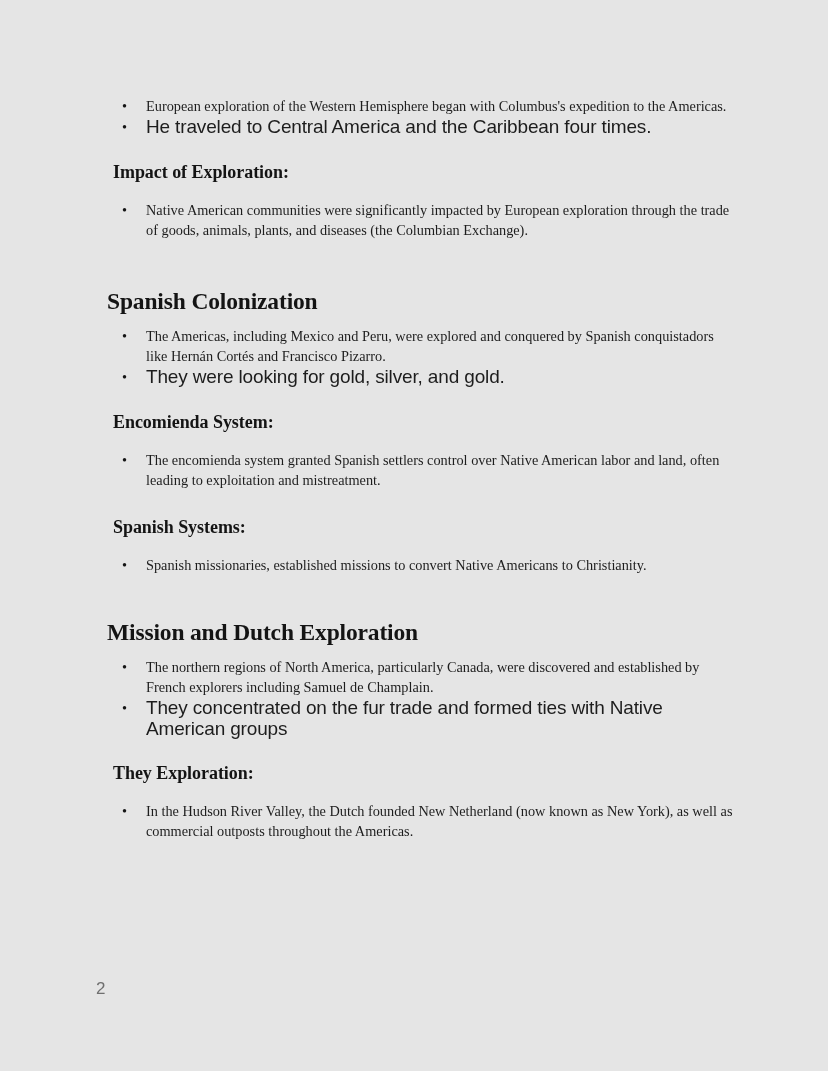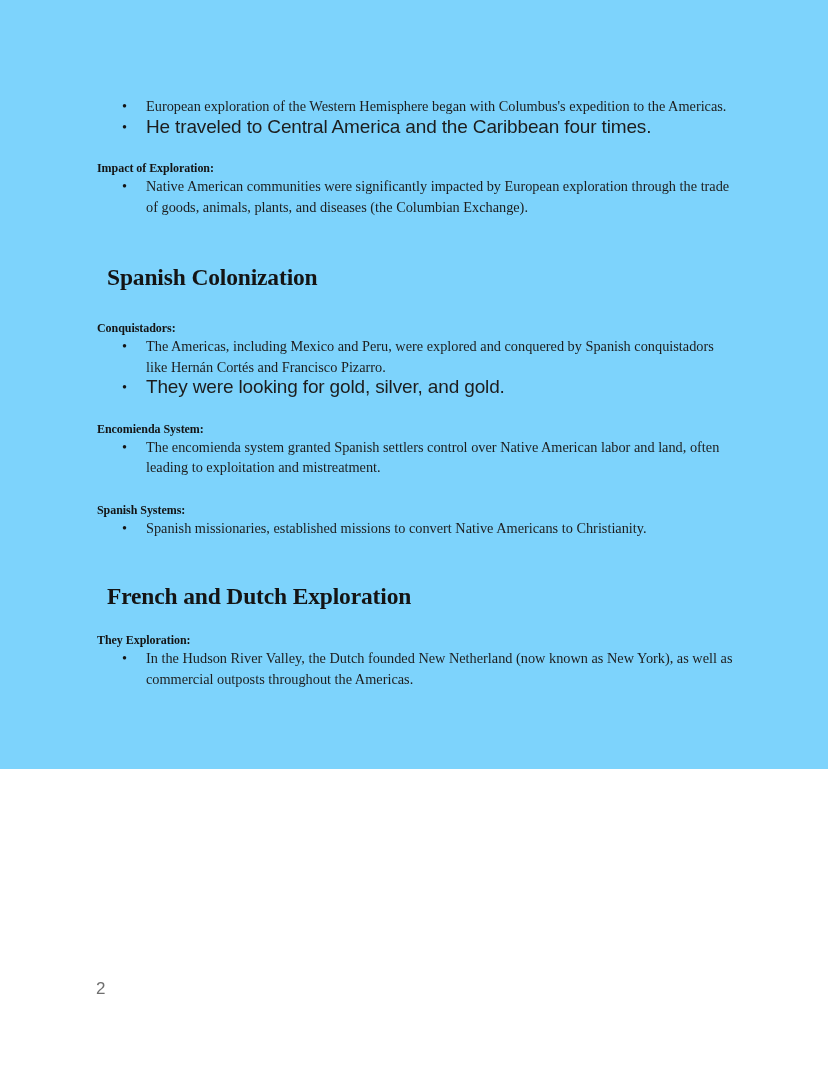--- a/index.html
+++ b/index.html
@@ -12,22 +12,22 @@
     background: #ffffff;
     font-family: "Liberation Serif", "DejaVu Serif", serif;
     color: #1a1a1a;
     -webkit-font-smoothing: antialiased;
     overflow: hidden;
   }
 
   .page {
     position: relative;
     width: 828px;
-    height: 769px;
-    background: #7dd3fc;
+    height: 1071px;
+    background: #e5e5e5;
     box-sizing: border-box;
   }
 
   .content {
     position: absolute;
     left: 97px;
     top: 96px;
     width: 636px;
   }
 
@@ -39,25 +39,25 @@
     line-height: 1.18;
     letter-spacing: -0.15px;
     color: #141414;
     margin: 10px;
     padding: 0;
   }
 
   .h3 {
     font-family: "Liberation Serif", "DejaVu Serif", serif;
     font-weight: bold;
-    font-size: 12px;
+    font-size: 18px;
     line-height: 1.25;
     letter-spacing: -0.05px;
     color: #141414;
-    margin: 0;
+    margin: 16px;
     padding: 0;
   }
 
   
   ul.blist {
     list-style: none;
     margin: 0;
     padding: 0;
   }
 
@@ -134,43 +134,44 @@
     </ul>
 
     <h3 class="h3 blk-sub-impact">Impact of Exploration:</h3>
 
     <ul class="blist blk-list-impact">
       <li>Native American communities were significantly impacted by European exploration through the trade of goods, animals, plants, and diseases (the Columbian Exchange).</li>
     </ul>
 
     <h2 class="h2 blk-h2-spanish">Spanish Colonization</h2>
 
-    <h3 class="h3 blk-sub-conq">Conquistadors:</h3>
 
     <ul class="blist blk-list-conq">
       <li>The Americas, including Mexico and Peru, were explored and conquered by Spanish conquistadors like Hernán Cortés and Francisco Pizarro.</li>
       <li class="sans">They were looking for gold, silver, and gold.</li>
     </ul>
 
     <h3 class="h3 blk-sub-enc">Encomienda System:</h3>
 
     <ul class="blist blk-list-enc">
       <li>The encomienda system granted Spanish settlers control over Native American labor and land, often leading to exploitation and mistreatment.</li>
     </ul>
 
     <h3 class="h3 blk-sub-mission">Spanish Systems:</h3>
 
     <ul class="blist blk-list-mission">
       <li>Spanish missionaries, established missions to convert Native Americans to Christianity.</li>
     </ul>
 
-    <h2 class="h2 blk-h2-french">French and Dutch Exploration</h2>
+    <h2 class="h2 blk-h2-french">Mission and Dutch Exploration</h2>
 
 
     <ul class="blist blk-list-french">
+      <li>The northern regions of North America, particularly Canada, were discovered and established by French explorers including Samuel de Champlain.</li>
+      <li class="sans">They concentrated on the fur trade and formed ties with Native American groups</li>
     </ul>
 
     <h3 class="h3 blk-sub-dutch">They Exploration:</h3>
 
     <ul class="blist blk-list-dutch">
       <li>In the Hudson River Valley, the Dutch founded New Netherland (now known as New York), as well as commercial outposts throughout the Americas.</li>
     </ul>
 
   </div>
 

